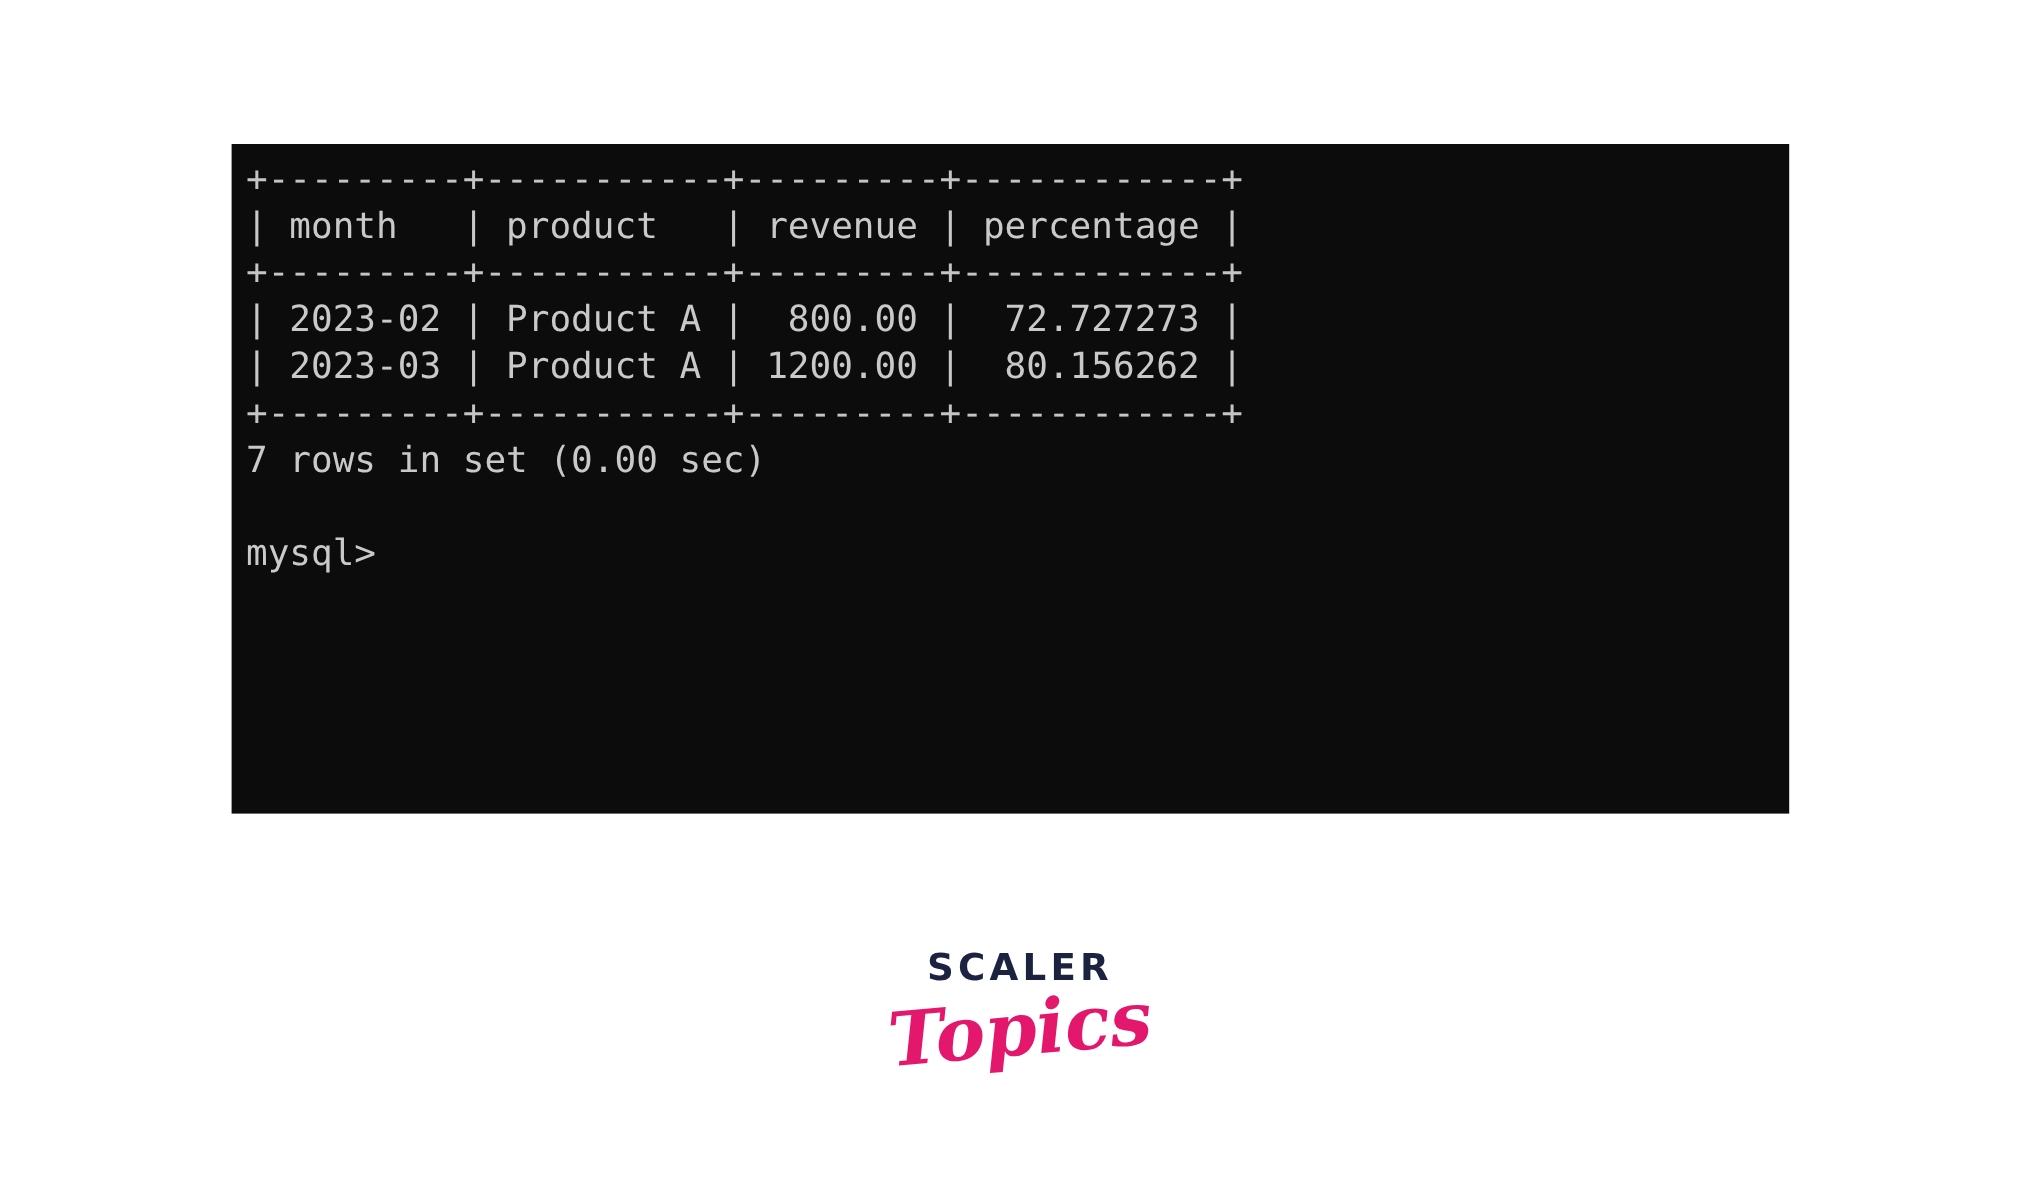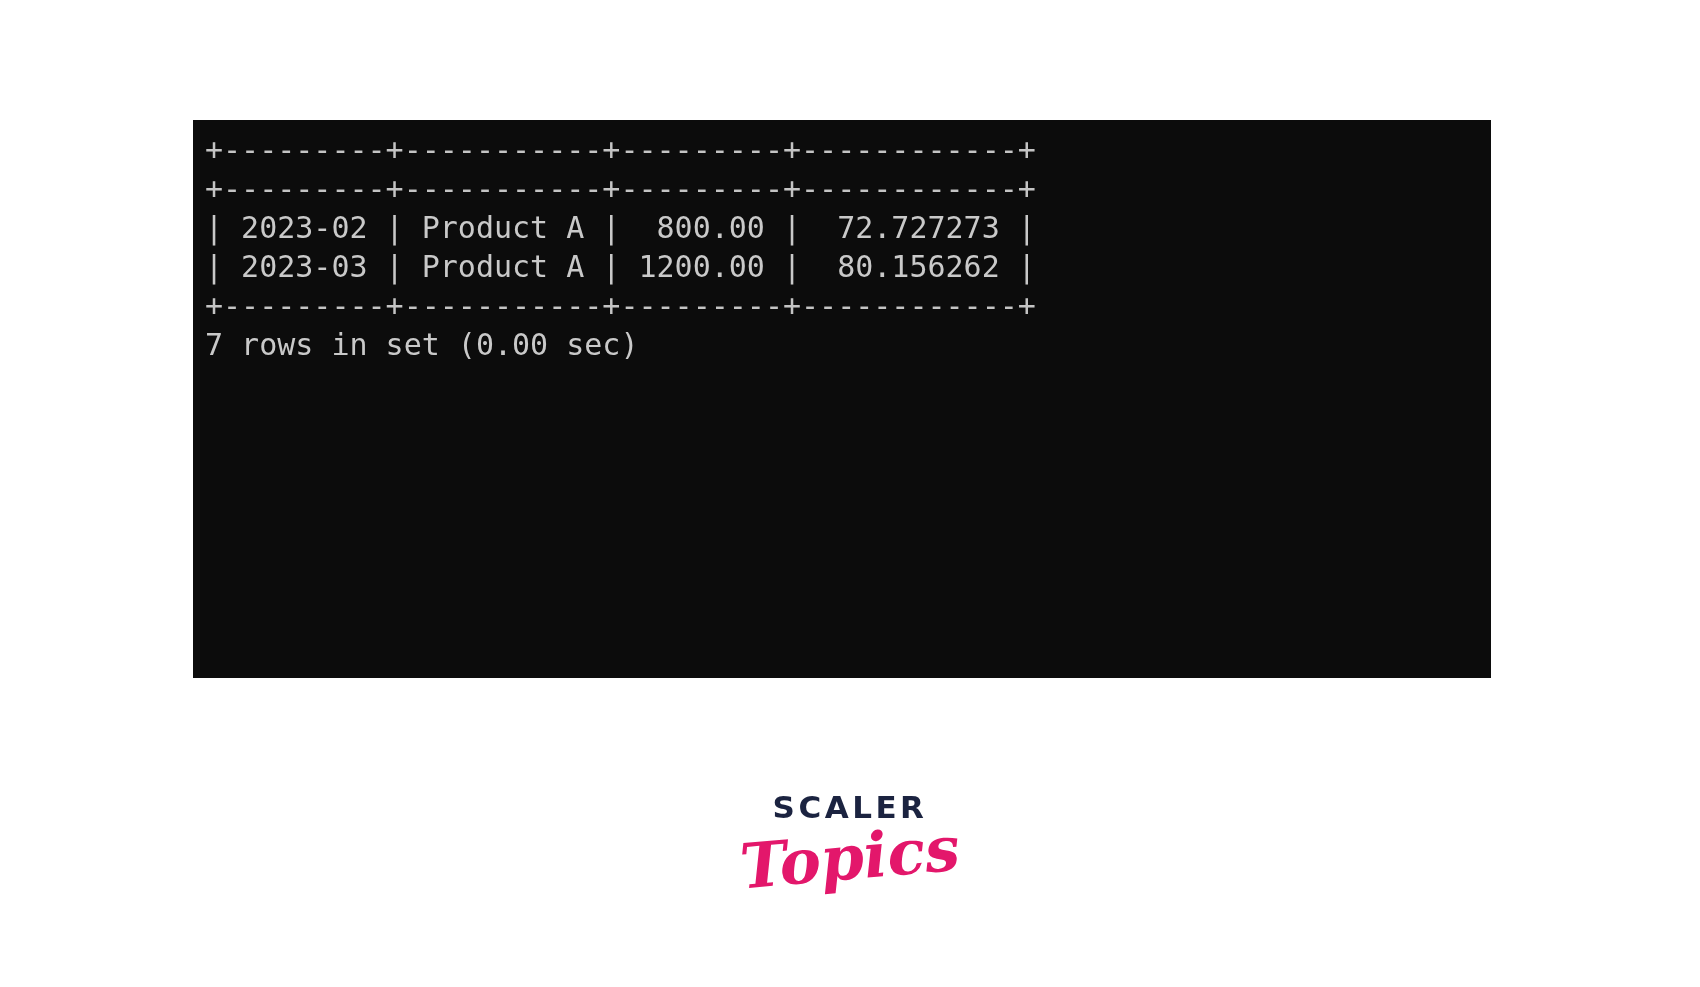--- a/index.html
+++ b/index.html
@@ -79,31 +79,33 @@
     transform-origin: center center;
   }
 </style>
 </head>
 <body>
 
 <div id="terminal-panel">
 
   <pre class="term-line rule">+---------+-----------+---------+------------+</pre>
 
+  <pre class="term-line">| month   | product   | revenue | percentage |</pre>
 
   <pre class="term-line rule">+---------+-----------+---------+------------+</pre>
 
   <pre class="term-line">| 2023-02 | Product A |  800.00 |  72.727273 |</pre>
   <pre class="term-line">| 2023-03 | Product A | 1200.00 |  80.156262 |</pre>
 
   <pre class="term-line rule">+---------+-----------+---------+------------+</pre>
 
   <pre class="term-line">7 rows in set (0.00 sec)</pre>
 
   <div class="term-spacer"></div>
 
+  <pre class="term-line">mysql&gt;</pre>
 
 </div>
 
 <div id="logo-block">
   <span id="logo-scaler">SCALER</span>
   <span id="logo-topics">Topics</span>
 </div>
 
 </body></html>

